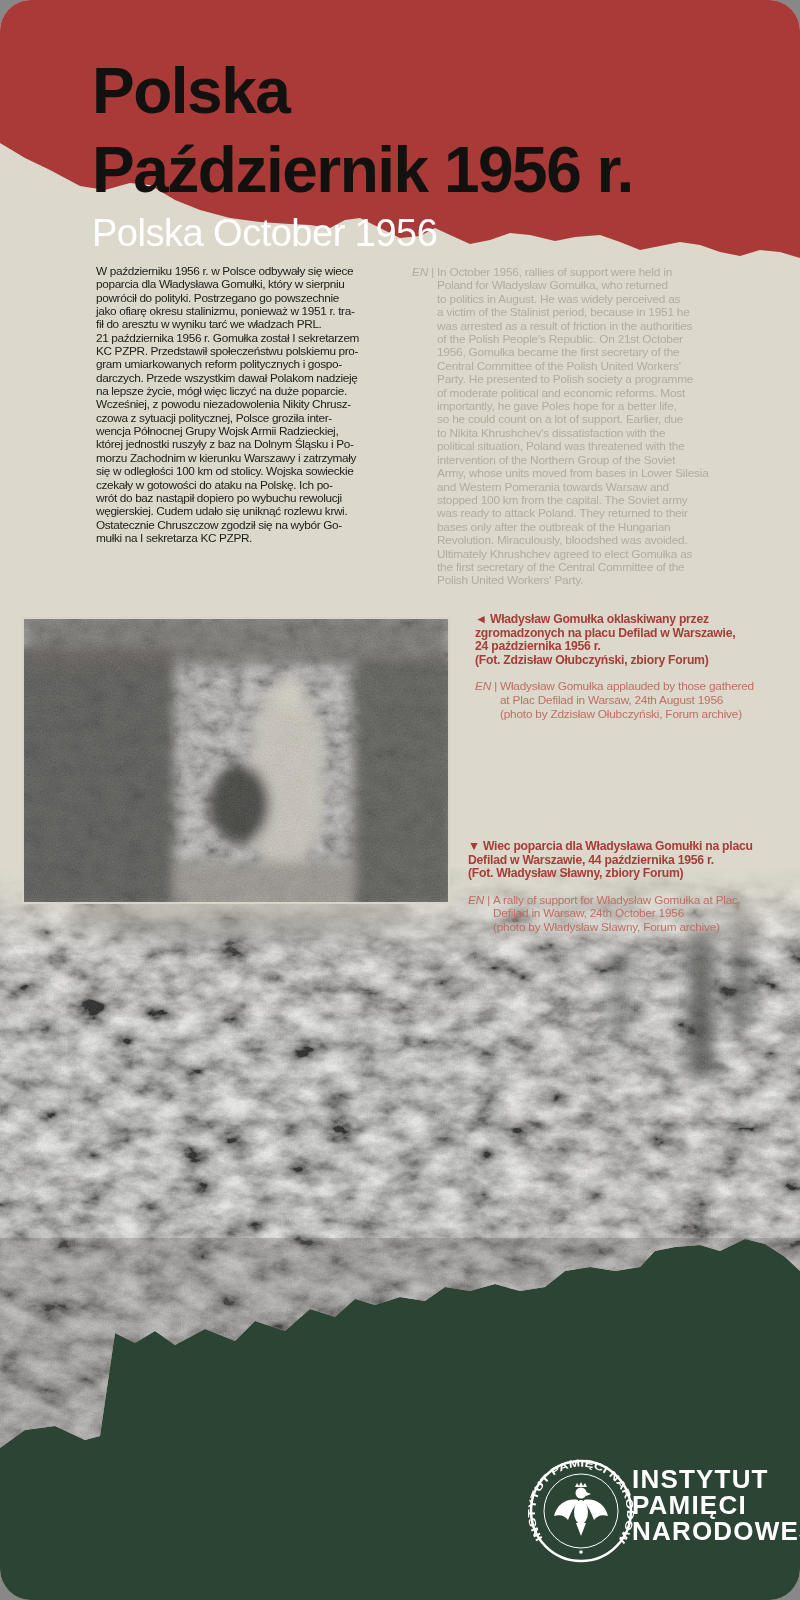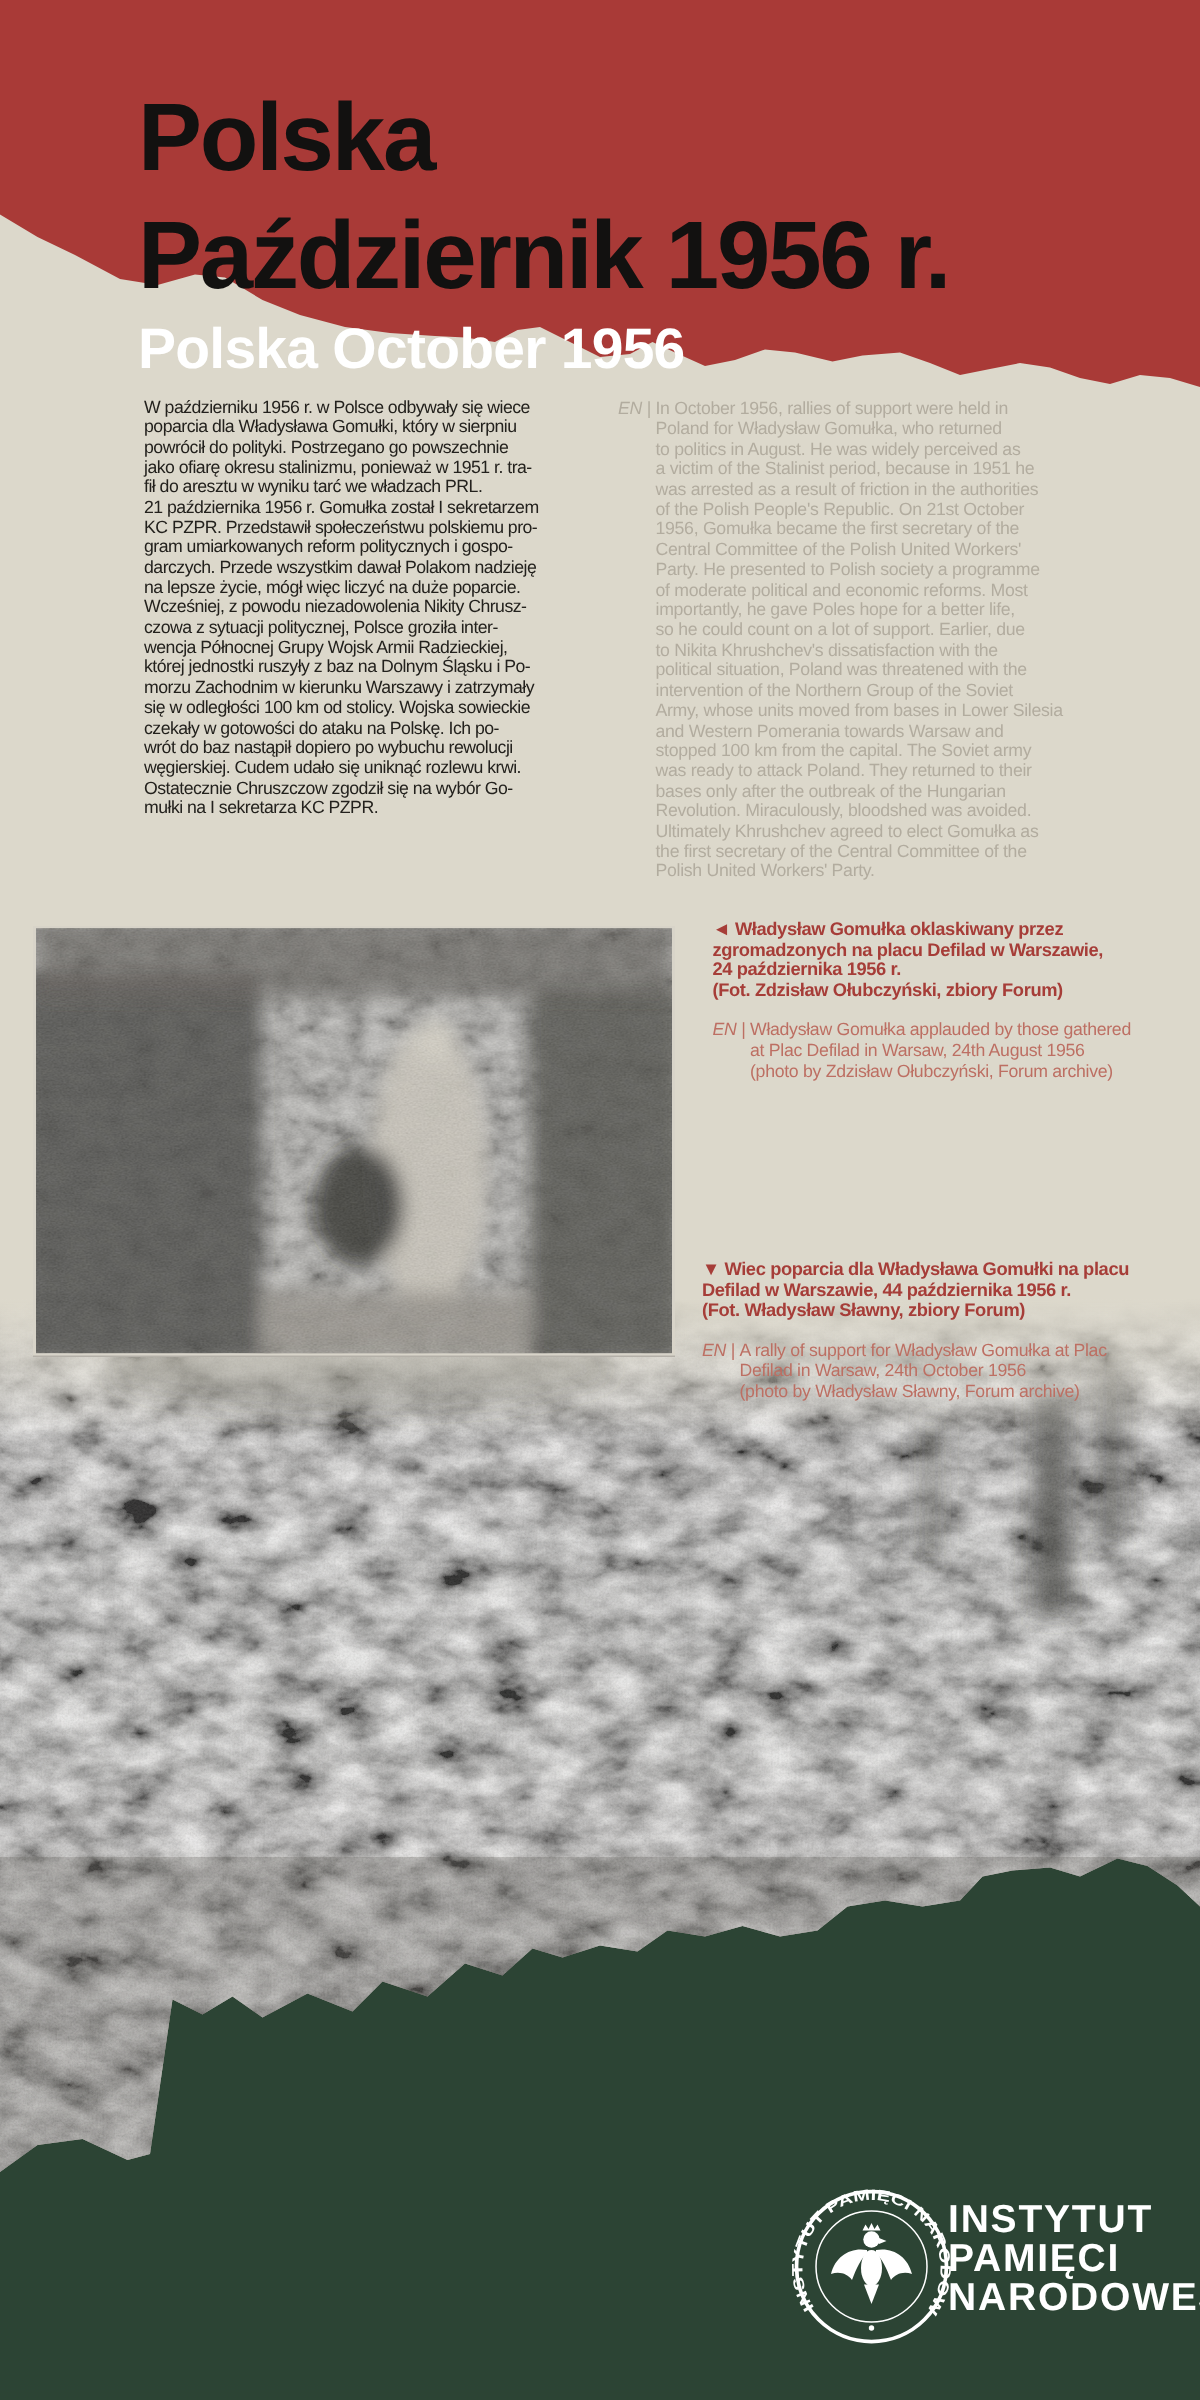--- a/index.html
+++ b/index.html
@@ -1,31 +1,32 @@
 <!DOCTYPE html>
 <html style="--red: #a93a37; --beige: #dcd8cb; --green: #2c4434; --title-ink: #121110; --body-ink: #23211d; --en-gray: #b2ac9f; --caption-red: #a63d38; --caption-red-light: #bd6f63; --white: #ffffff;"><head>
 <meta charset="utf-8">
 <style>
   html,body{margin:0;padding:0;background:#888;}
   .poster{
     position:relative;width:800px;height:1600px;margin:0 auto;
     background:var(--beige);overflow:hidden;
     font-family:"Liberation Sans",sans-serif;
+    border-radius:31px;
   }
   .abs{position:absolute;}
   
   .header-tear{left:0;top:0;width:800px;height:270px;z-index:1;}
   .title{
     left:92px;top:52px;z-index:3;color:var(--title-ink);
     font-size:64px;line-height:79px;font-weight:800;letter-spacing:-1.5px;
     white-space:pre-line;
   }
   .subtitle{
     left:92px;top:212px;z-index:3;color:var(--white);
-    font-size:38px;font-weight:700;letter-spacing:-0.5px;white-space:nowrap;
+    font-size:38px;font-weight:400;letter-spacing:-0.5px;white-space:nowrap;
   }
   
   .body-pl{
     left:96px;top:265px;width:330px;z-index:3;color:var(--body-ink);
     font-size:11.8px;line-height:13.35px;font-weight:400;letter-spacing:-0.35px;
     white-space:pre-line;
   }
   .body-en{
     left:412px;top:266px;width:340px;z-index:3;color:var(--en-gray);
     font-size:11.8px;line-height:13.4px;font-weight:400;letter-spacing:-0.2px;

